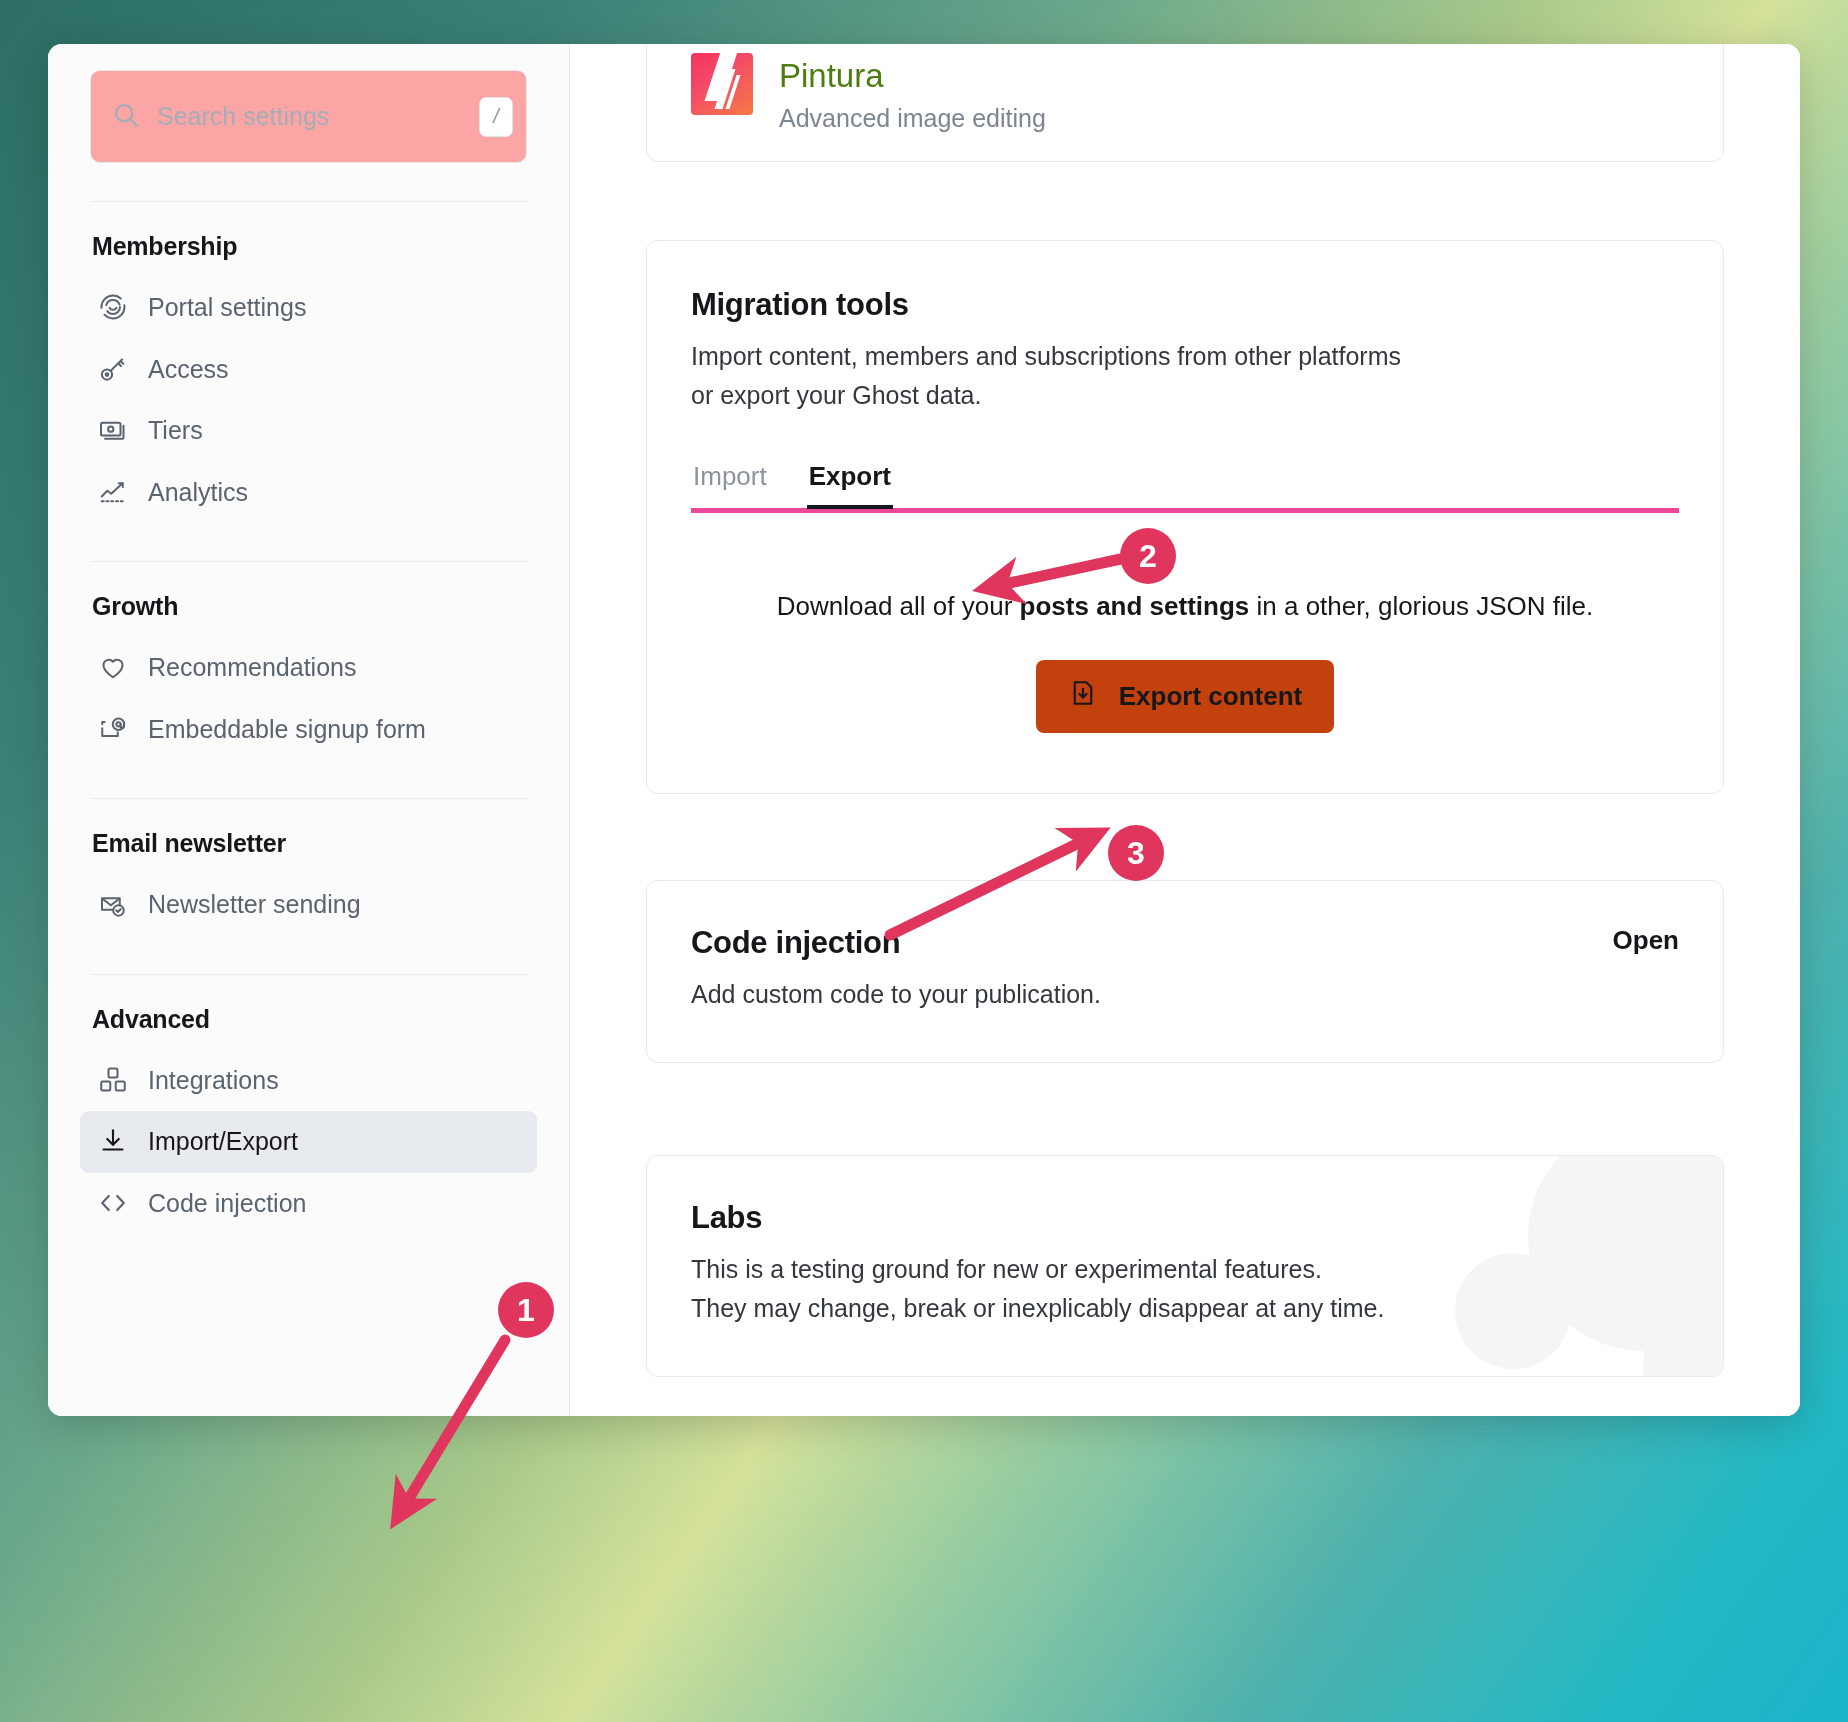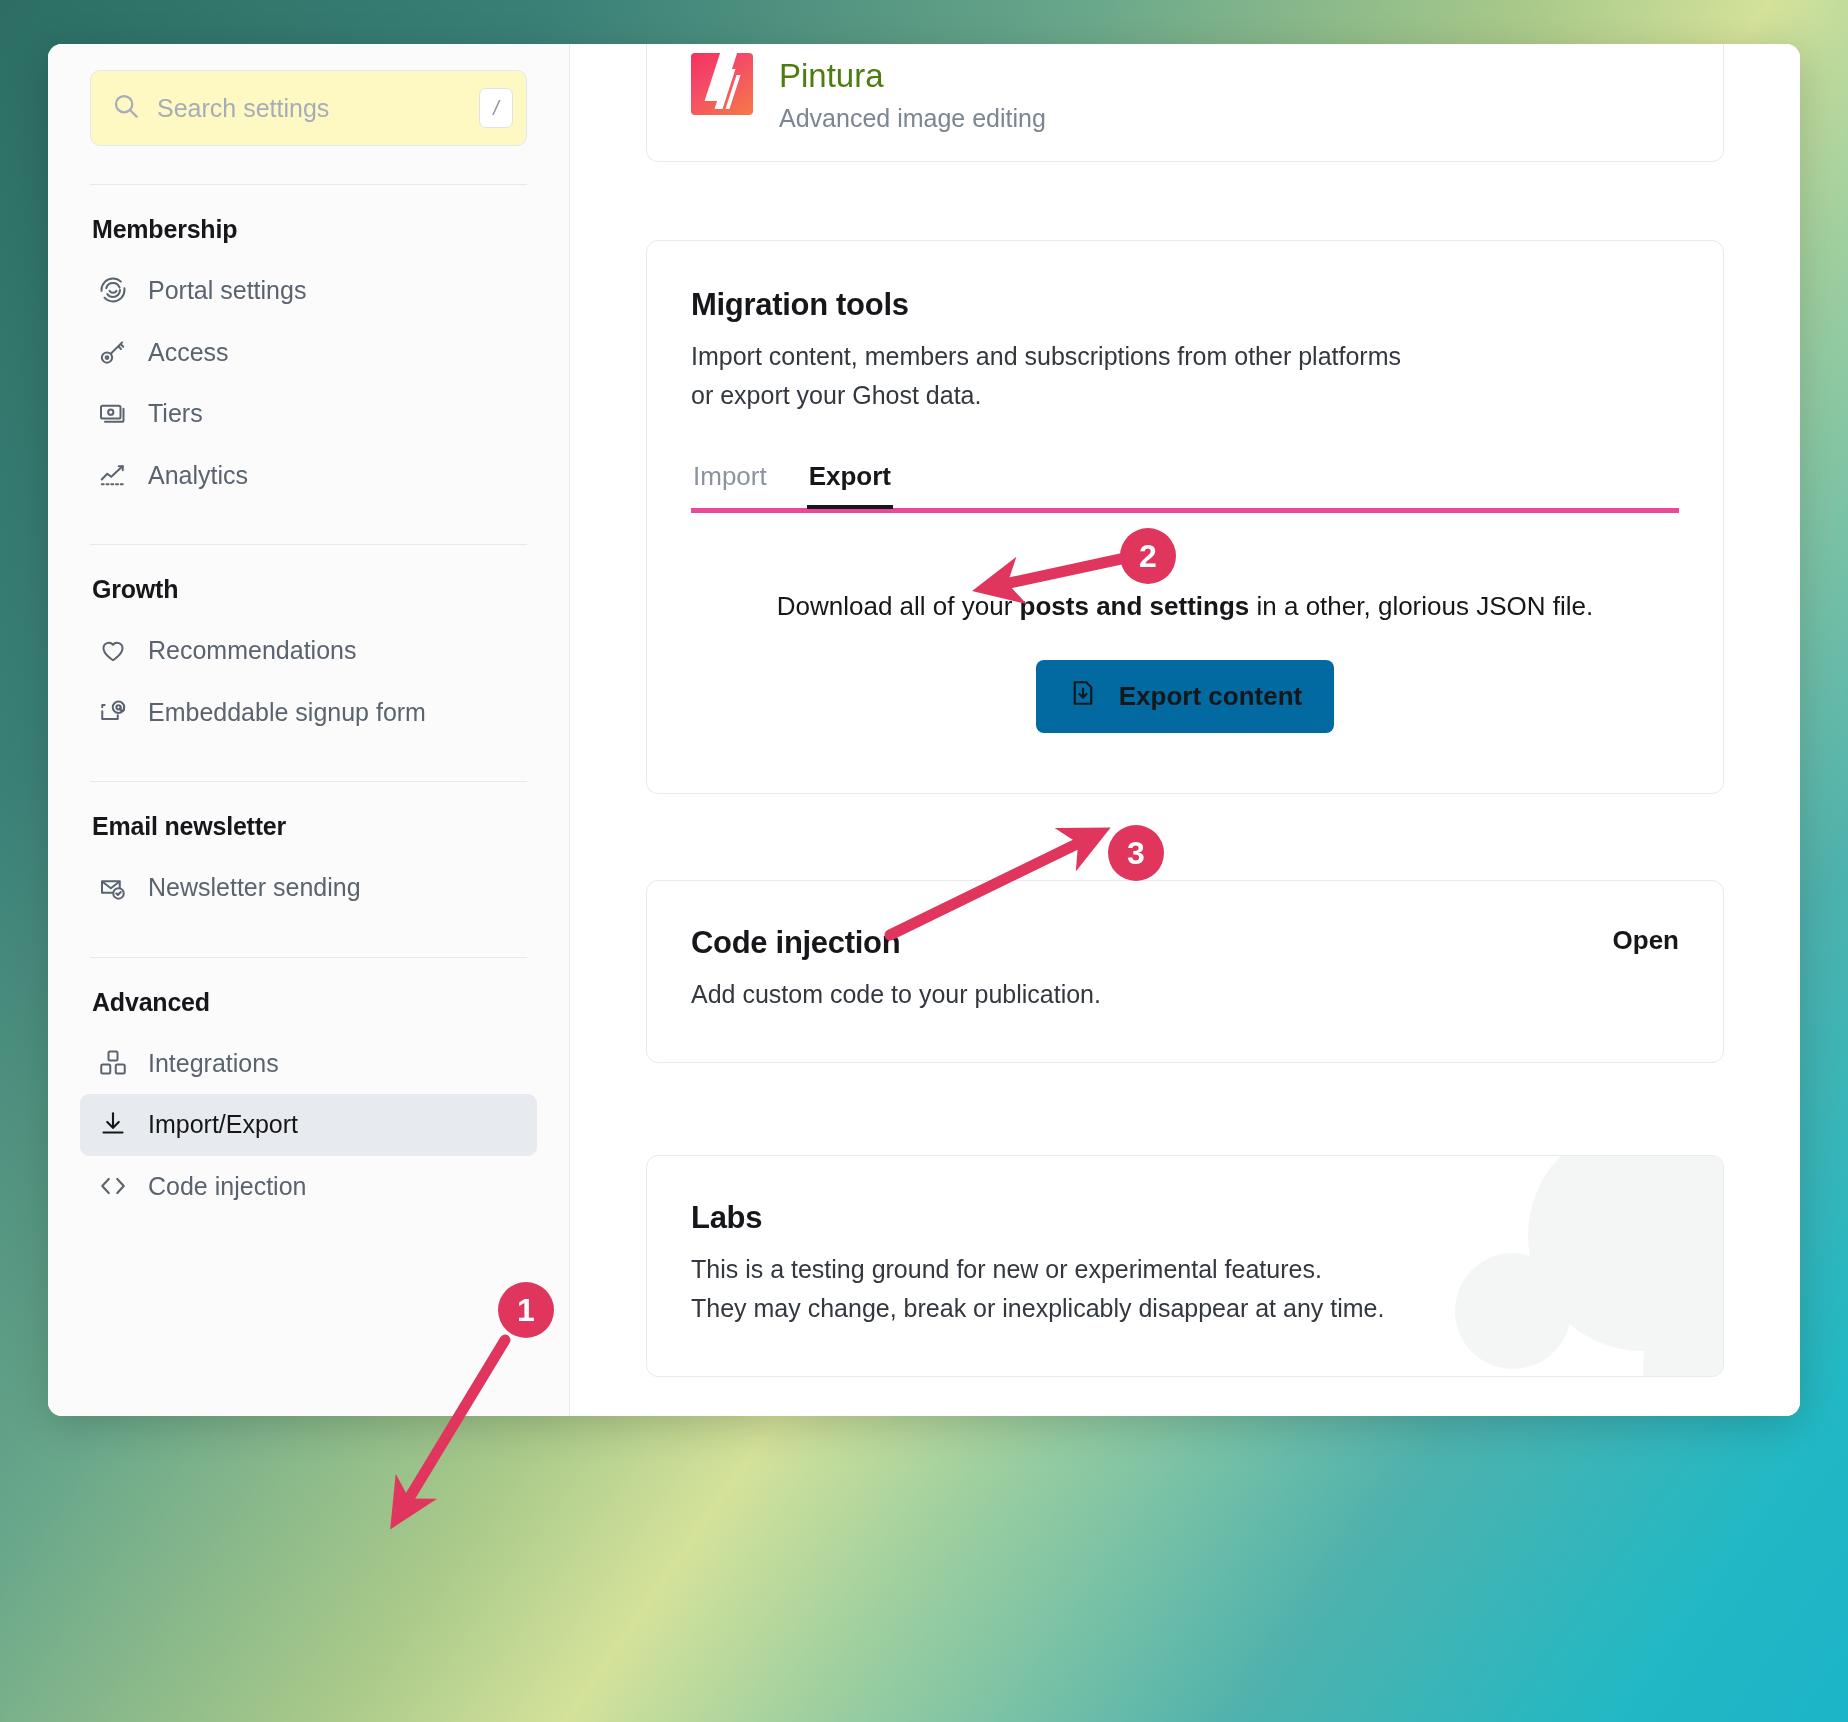--- a/index.html
+++ b/index.html
@@ -45,24 +45,24 @@
     flex: 0 0 522px;
     background: #fbfbfc;
     border-right: 1px solid #e6e9ed;
     padding: 0 32px;
     position: relative;
     overflow: hidden;
   }
 
   .search-wrap {
     margin: 26px 10px 0 10px;
-    height: 76px;
+    height: 93px;
     border: 1px solid #e4e7eb;
     border-radius: 10px;
-    background: #fef9c3;
+    background: #fca5a5;
     display: flex;
     align-items: center;
     padding: 0 18px 0 20px;
   }
   .search-icon { flex: 0 0 auto; display: block; }
   .search-input {
     flex: 1 1 auto;
     border: none;
     outline: none;
     background: transparent;
@@ -224,21 +224,21 @@
     text-align: center;
   }
   .export-line { font-size: 26px; color: #15171a; line-height: 1.5; }
   .export-line b { font-weight: bold; }
 
   .export-btn {
     margin: 34px auto 0 auto;
     display: inline-flex;
     align-items: center;
     gap: 21px;
-    background: #0369a1;
+    background: #c2410c;
     border: none;
     border-radius: 8px;
     padding: 18px 32px;
     font-family: "Liberation Sans", sans-serif;
     font-size: 26px;
     font-weight: bold;
     color: #15171a;
     cursor: pointer;
   }
 

